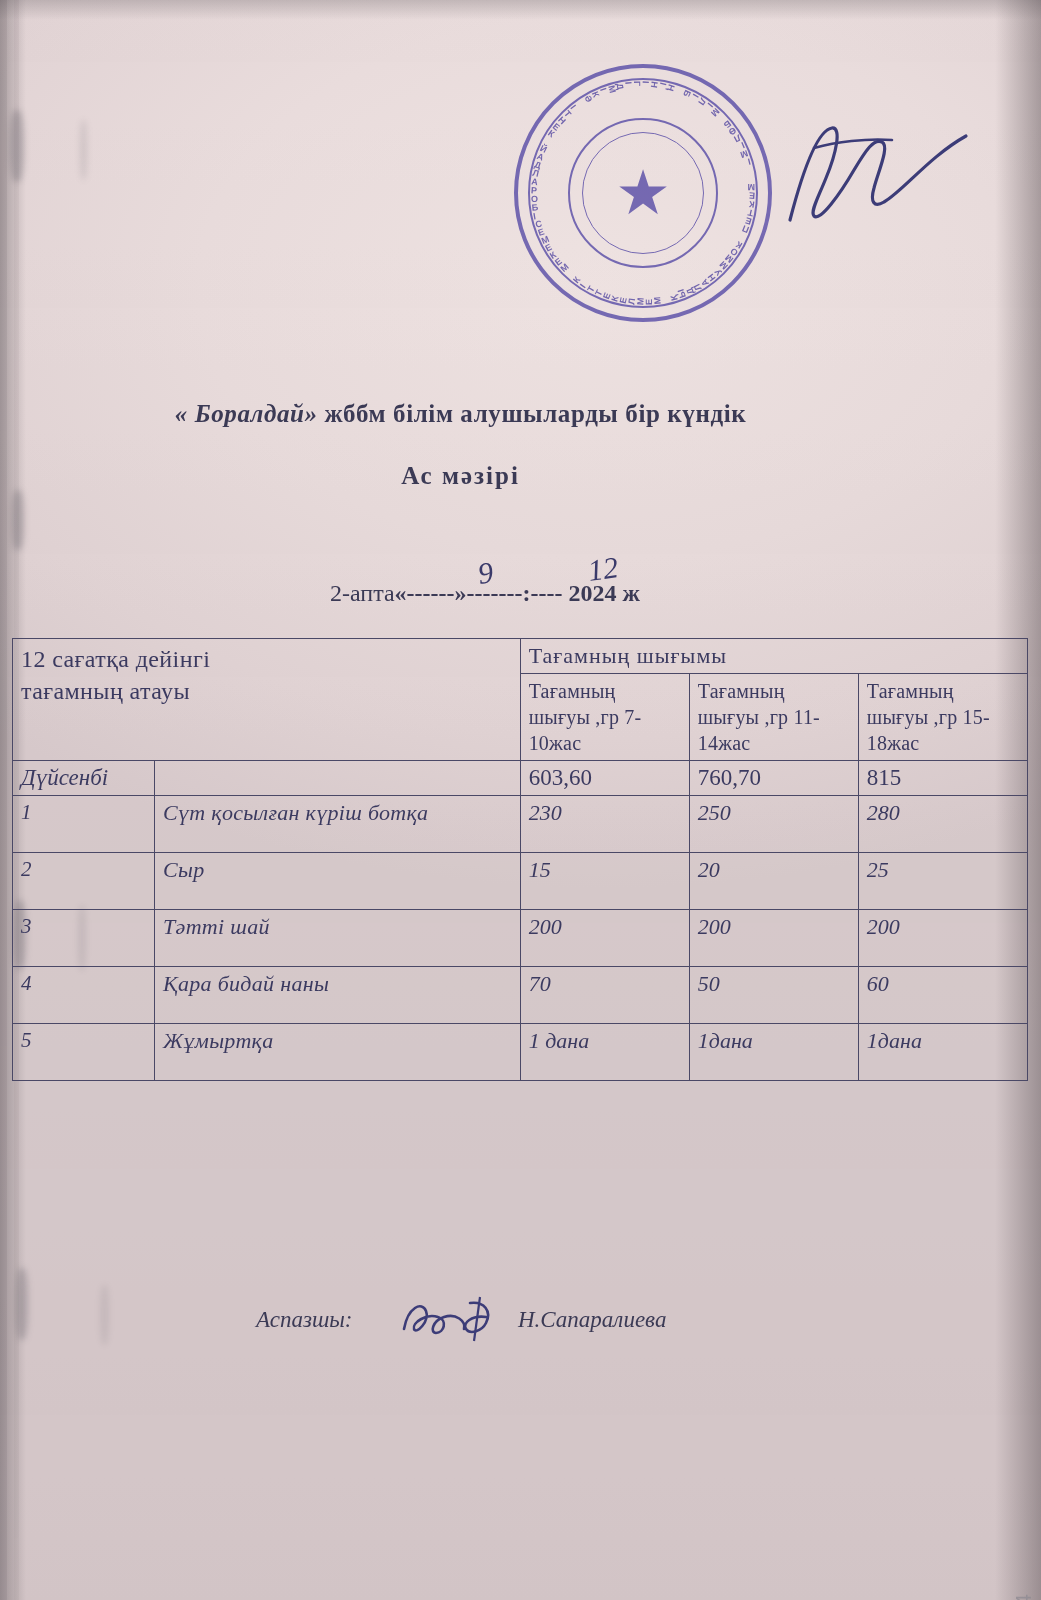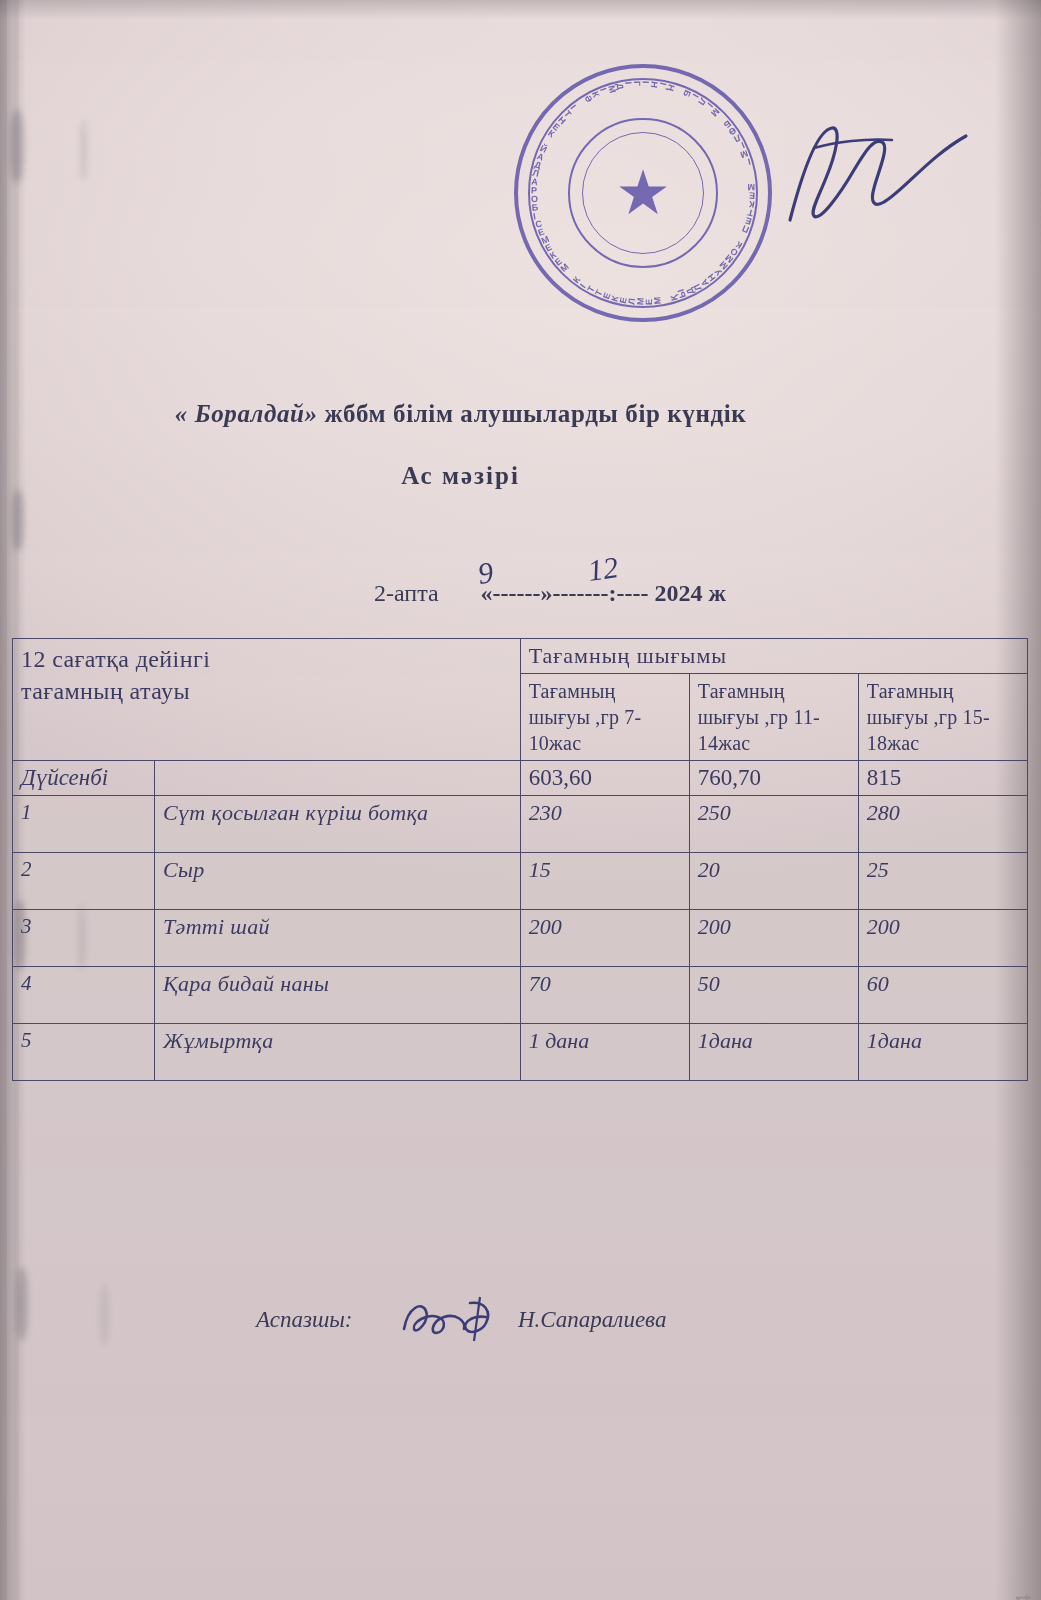--- a/index.html
+++ b/index.html
@@ -147,22 +147,20 @@
     letter-spacing: 2px;
     padding-right: 120px;
   }
   .dateline {
     position: absolute;
     left: 330px;
     top: 580px;
     font-size: 24px;
     display: flex;
     align-items: baseline;
-    gap: 42px;
-    margin-left: 44px;
   }
   .dateline .blanks { letter-spacing: 0; font-weight: bold; }
   .hand-date {
     position: absolute;
     font-family: "Liberation Serif", serif;
     font-style: italic;
     font-size: 30px;
     color: #3a3a6a;
     transform: rotate(-8deg);
   }

